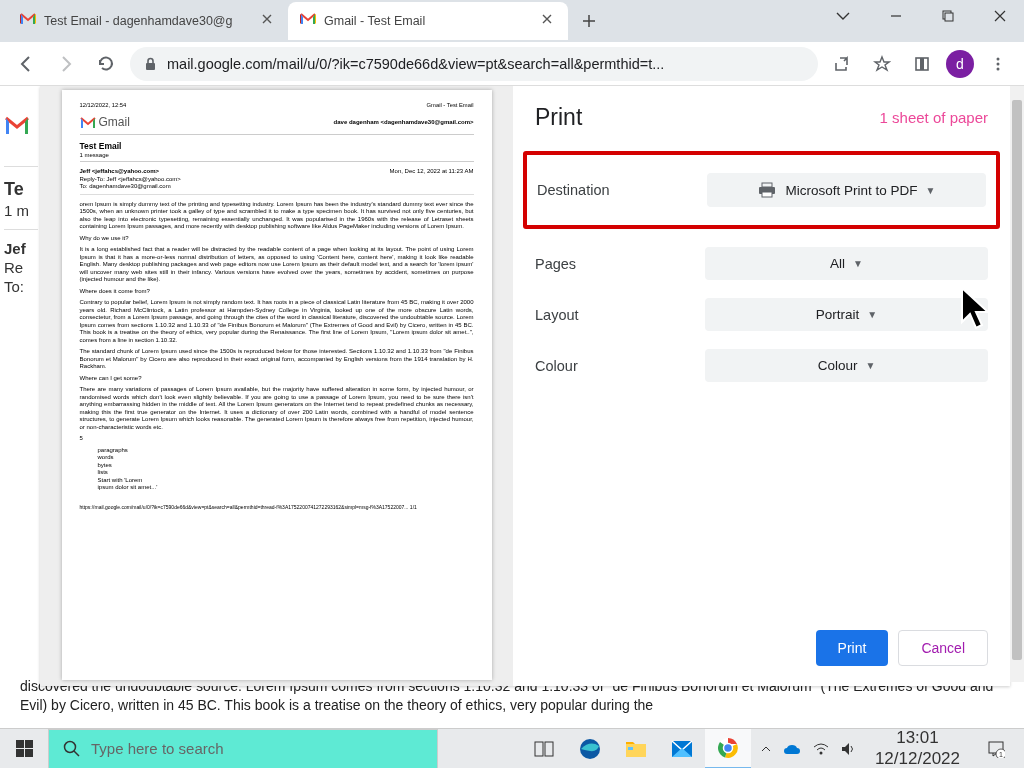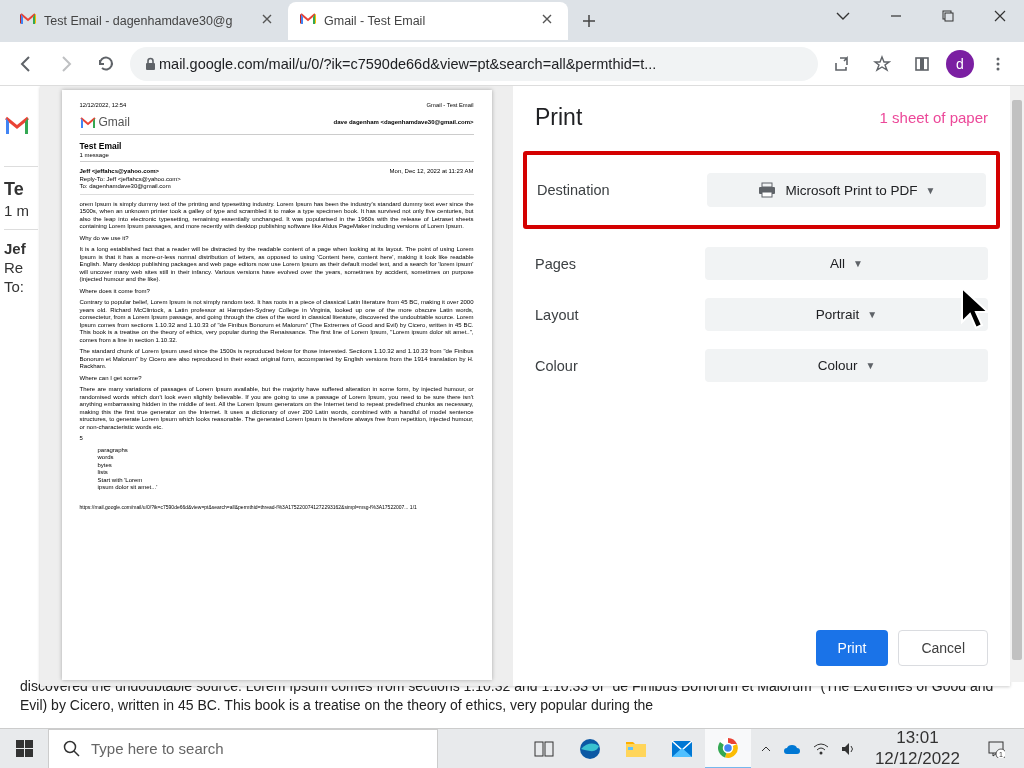--- a/index.html
+++ b/index.html
@@ -13,21 +13,21 @@
 .tab .favicon { width: 16px; height: 16px; flex-shrink: 0; }
 .tab .title { white-space: nowrap; overflow: hidden; text-overflow: ellipsis; flex: 1; }
 .tab .close { width: 14px; height: 14px; color: #555; flex-shrink: 0; }
 .new-tab { width: 30px; height: 30px; display: flex; align-items: center; justify-content: center; margin-left: 6px; }
 .window-controls { position: absolute; right: 8px; top: 4px; display: flex; gap: 20px; align-items: center; }
 .window-controls span { color: #333; font-size: 14px; padding: 6px 10px; }
 
 .toolbar { display: flex; align-items: center; height: 44px; padding: 0 10px; gap: 8px; background: #fff; border-bottom: 1px solid #ddd; }
 .nav-btn { width: 32px; height: 32px; display: flex; align-items: center; justify-content: center; color: #5f6368; border-radius: 50%; }
 .nav-btn.disabled { opacity: 0.4; }
-.url-bar { flex: 1; background: #f1f3f4; border-radius: 18px; height: 34px; display: flex; align-items: center; padding: 0 14px; gap: 2px; color: #202124; font-size: 14.5px; }
+.url-bar { flex: 1; background: #f1f3f4; border-radius: 18px; height: 34px; display: flex; align-items: center; padding: 0 14px; gap: 10px; color: #202124; font-size: 14.5px; }
 .url-bar .url-text { flex: 1; white-space: nowrap; overflow: hidden; text-overflow: ellipsis; }
 .toolbar-icons { display: flex; gap: 8px; align-items: center; }
 .toolbar-icon { width: 32px; height: 32px; display: flex; align-items: center; justify-content: center; color: #5f6368; }
 .avatar { width: 28px; height: 28px; border-radius: 50%; background: #7b1fa2; color: #fff; display: flex; align-items: center; justify-content: center; font-size: 14px; }
 
 
 .content { position: relative; height: 630px; overflow: hidden; }
 
 
 .gmail-bg { position: absolute; left: 0; top: 0; width: 40px; height: 100%; padding: 10px 4px; font-size: 13px; color: #333; overflow: hidden; }
@@ -60,32 +60,32 @@
 .setting-row .control { flex: 1; }
 .select { background: #f1f3f4; border-radius: 4px; padding: 9px 12px; font-size: 13.5px; color: #202124; display: flex; align-items: center; justify-content: center; gap: 8px; position: relative; }
 .select .left { display: flex; align-items: center; gap: 10px; }
 .select .arrow { color: #5f6368; font-size: 10px; }
 
 .more-settings { display: flex; justify-content: space-between; align-items: center; margin-top: 38px; font-size: 14.5px; color: #3c4043; }
 
 .dialog-buttons { position: absolute; bottom: 20px; right: 22px; display: flex; gap: 10px; }
 .btn { padding: 9px 22px; border-radius: 4px; font-size: 14px; font-weight: 500; cursor: pointer; border: none; }
 .btn-primary { background: #1a73e8; color: #fff; }
-.btn-secondary { background: #fff; color: #404040; border: 1px solid #dadce0; }
+.btn-secondary { background: #fff; color: #a21caf; border: 1px solid #dadce0; }
 
 .scrollbar { position: absolute; right: 0; top: 0; width: 14px; height: 596px; background: #f1f1f1; }
 .thumb { position: absolute; top: 14px; left: 2px; width: 10px; height: 560px; background: #c1c1c1; border-radius: 2px; }
 
 
 .cursor-ptr { position: absolute; left: 960px; top: 200px; pointer-events:none; }
 
 
 .taskbar { position: absolute; bottom: 0; left: 0; right: 0; height: 40px; background: #e8eaec; border-top: 1px solid #ccc; display: flex; align-items: center; }
 .start-btn { width: 48px; height: 40px; display: flex; align-items: center; justify-content: center; }
-.search-box { display: flex; align-items: center; gap: 10px; background: #ffffff; width: 390px; height: 40px; padding: 0 14px; border: 1px solid #ccc; color: #666; font-size: 15px; }
+.search-box { display: flex; align-items: center; gap: 10px; background: #5eead4; width: 390px; height: 40px; padding: 0 14px; border: 1px solid #ccc; color: #666; font-size: 15px; }
 .task-icons { display: flex; margin-left: auto; align-items: center; height: 100%; }
 .task-icon { width: 46px; height: 40px; display: flex; align-items: center; justify-content: center; }
 .task-icon.active { border-bottom: 2px solid #76b9ed; background: #f8f9fa; }
 .tray { display: flex; align-items: center; gap: 12px; padding: 0 10px; color: #333; }
 .tray-time { font-size: 17px; text-align: center; line-height: 1.2; padding: 0 6px; }
 .notif { width: 36px; display:flex; align-items:center; justify-content:center; position:relative; }
 
 
 .gmail-m { display:inline-block; }
 

